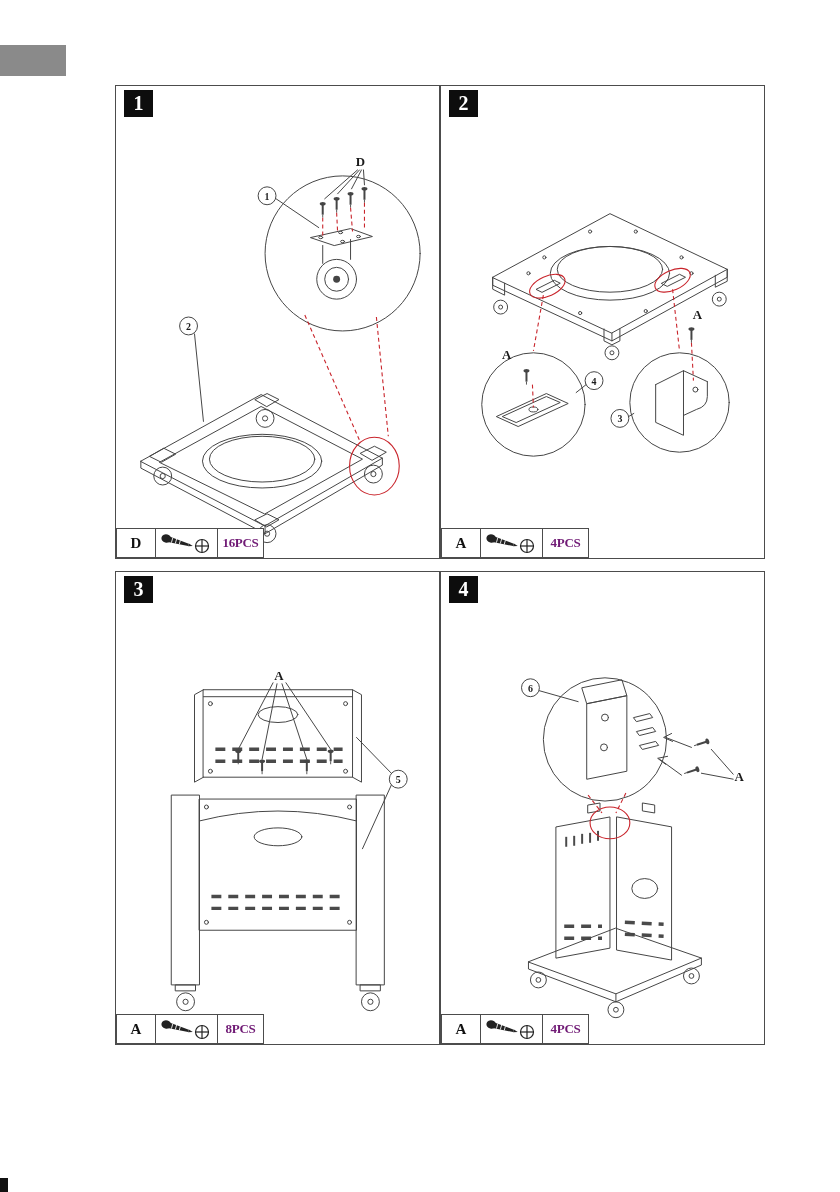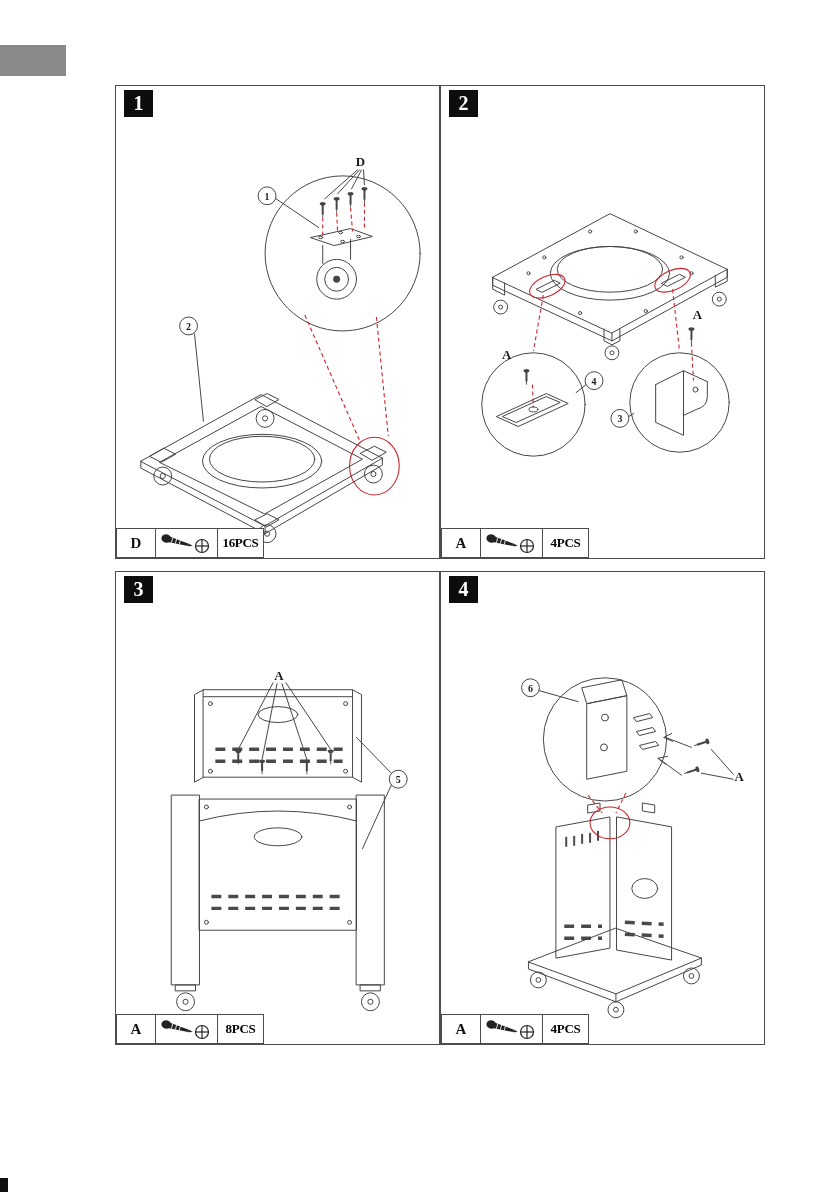--- a/index.html
+++ b/index.html
@@ -13,21 +13,21 @@
   .panel { position:relative; border:1px solid #4c4c4c; background:#fff; }
   .badge { position:absolute; top:4px; left:8px; width:29px; height:27px; background:#0d0d0d;
            color:#fff; font-weight:bold; font-size:20px; display:flex; align-items:center;
            justify-content:center; z-index:3; }
   .fig { position:absolute; inset:0; width:100%; height:100%; }
   .hw { position:absolute; left:0; bottom:0; display:flex; z-index:3; background:#fff; }
   .hw-cell { border:1px solid #4c4c4c; height:30px; display:flex; align-items:center; justify-content:center; background:#fff; }
   .hw-cell + .hw-cell { border-left:none; }
   .hw-letter { width:40px; font-weight:bold; font-size:15px; color:#111; }
   .hw-icon { width:62px; }
-  .hw-count { width:46px; font-weight:bold; font-size:13px; letter-spacing:-0.3px; color:#000000; }
+  .hw-count { width:46px; font-weight:bold; font-size:13px; letter-spacing:-0.3px; color:#701a75; }
   
   .ln { fill:none; stroke:#454545; stroke-width:1; stroke-linejoin:round; stroke-linecap:round; }
   .red { fill:none; stroke:#c9252c; stroke-width:1.1; }
   .dash { stroke-dasharray:4 3; }
   .vent { fill:none; stroke:#4a4a4a; stroke-width:3.5; stroke-dasharray:10 7; }
   .ventv { fill:none; stroke:#4a4a4a; stroke-width:2; }
   text.lbl { font:bold 13px "Liberation Serif", serif; fill:#1a1a1a; text-anchor:middle; }
   text.co { font:bold 10px "Liberation Serif", serif; fill:#1a1a1a; text-anchor:middle; }
   .cof { fill:#fff; stroke:#454545; stroke-width:1; }
 </style>

